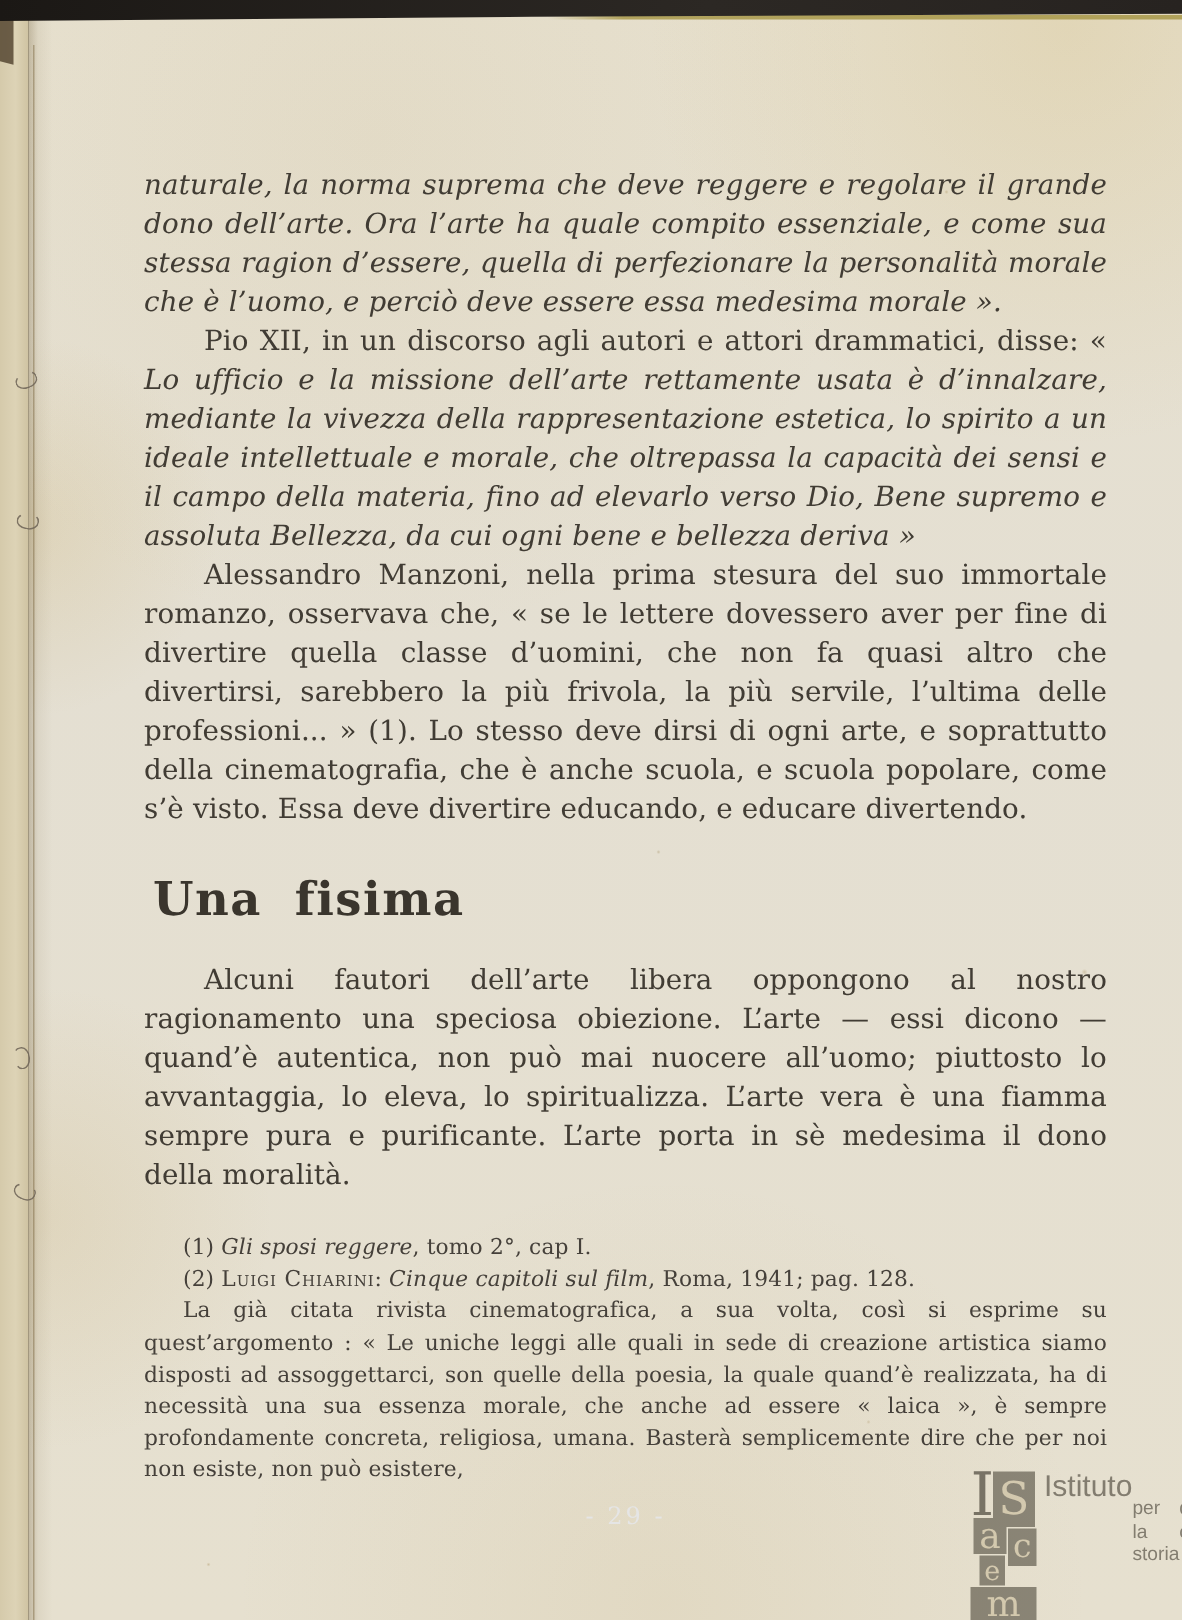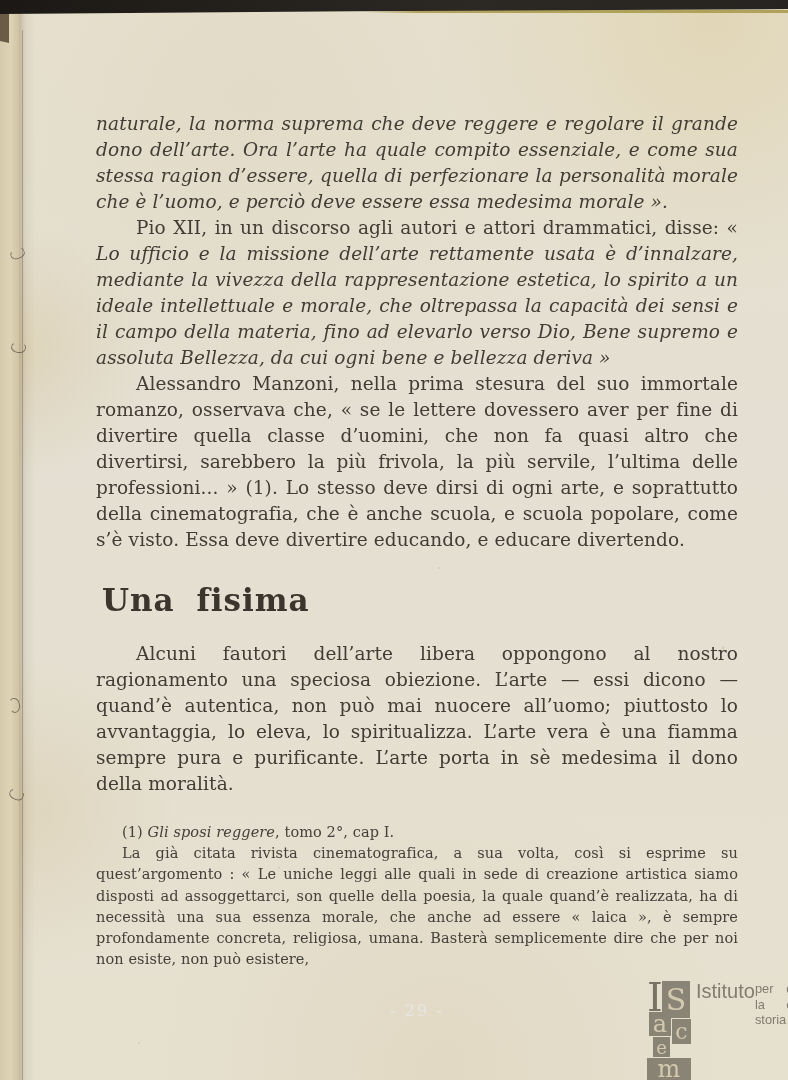--- a/index.html
+++ b/index.html
@@ -109,21 +109,21 @@
     position:absolute; left:2px; top:-4px; z-index:2;
     font-family:"DejaVu Serif", serif; font-size:40px; line-height:40px; color:#807d77;
   }
   .wm-box.b-s { left:17px; top:0;  width:28px; height:37px; font-size:30px; }
   .wm-box.b-a { left:4px;  top:31px; width:22px; height:24px; font-size:24px; }
   .wm-box.b-c { left:27px; top:38px; width:19px; height:25px; font-size:22px; }
   .wm-box.b-e { left:8px;  top:56px; width:17px; height:20px; font-size:18px; }
   .wm-box.b-m { left:2px;  top:77px; width:44px; height:22px; font-size:24px; }
   .wm-text { display:flex; flex-direction:row; padding-top:0; }
   .wm-title { font-size:20px; line-height:21px; }
-  .wm-small { font-size:12.8px; line-height:15.6px; }
+  .wm-small { font-size:12.8px; line-height:15.6px;margin-top:16px; }
 </style>
 </head>
 <body>
 
 <div class="scan">
 
   <div class="top-strip"></div>
   <div class="gold-line"></div>
   <div class="corner-wedge"></div>
   <div class="side-page"></div>
@@ -147,20 +147,21 @@
 
     <p class="ind">Alessandro Manzoni, nella prima stesura del suo immortale romanzo, osservava che, « se le lettere dovessero aver per fine di divertire quella classe d’uomini, che non fa quasi altro che divertirsi, sarebbero la più frivola, la più servile, l’ultima delle professioni... » (1). Lo stesso deve dirsi di ogni arte, e soprattutto della cinematografia, che è anche scuola, e scuola popolare, come s’è visto. Essa deve divertire educando, e educare divertendo.</p>
 
     <h2 class="heading">Una fisima</h2>
 
     <p class="ind">Alcuni fautori dell’arte libera oppongono al nostro ragionamento una speciosa obiezione. L’arte — essi dicono — quand’è autentica, non può mai nuocere all’uomo; piuttosto lo avvantaggia, lo eleva, lo spiritualizza. L’arte vera è una fiamma sempre pura e purificante. L’arte porta in sè medesima il dono della moralità.</p>
 
 
     <div class="footnotes">
       <p class="fn"><span>(1) </span><span class="ital">Gli sposi reggere</span><span>, tomo 2°, cap I.</span></p>
+      <p class="fn"><span>(2) </span><span class="sc">Luigi Chiarini</span><span>: </span><span class="ital">Cinque capitoli sul film</span><span>, Roma, 1941; pag. 128.</span></p>
       <p class="fn">La già citata rivista cinematografica, a sua volta, così si esprime su quest’argomento : « Le uniche leggi alle quali in sede di creazione artistica siamo disposti ad assoggettarci, son quelle della poesia, la quale quand’è realizzata, ha di necessità una sua essenza morale, che anche ad essere « laica », è sempre profondamente concreta, religiosa, umana. Basterà semplicemente dire che per noi non esiste, non può esistere,</p>
     </div>
   </div>
 
   <div class="page-num">- 29 -</div>
 
   <div class="wm">
     <div class="wm-mono">
       <span class="wm-letter-i">I</span>
       <span class="wm-box b-s">S</span>

